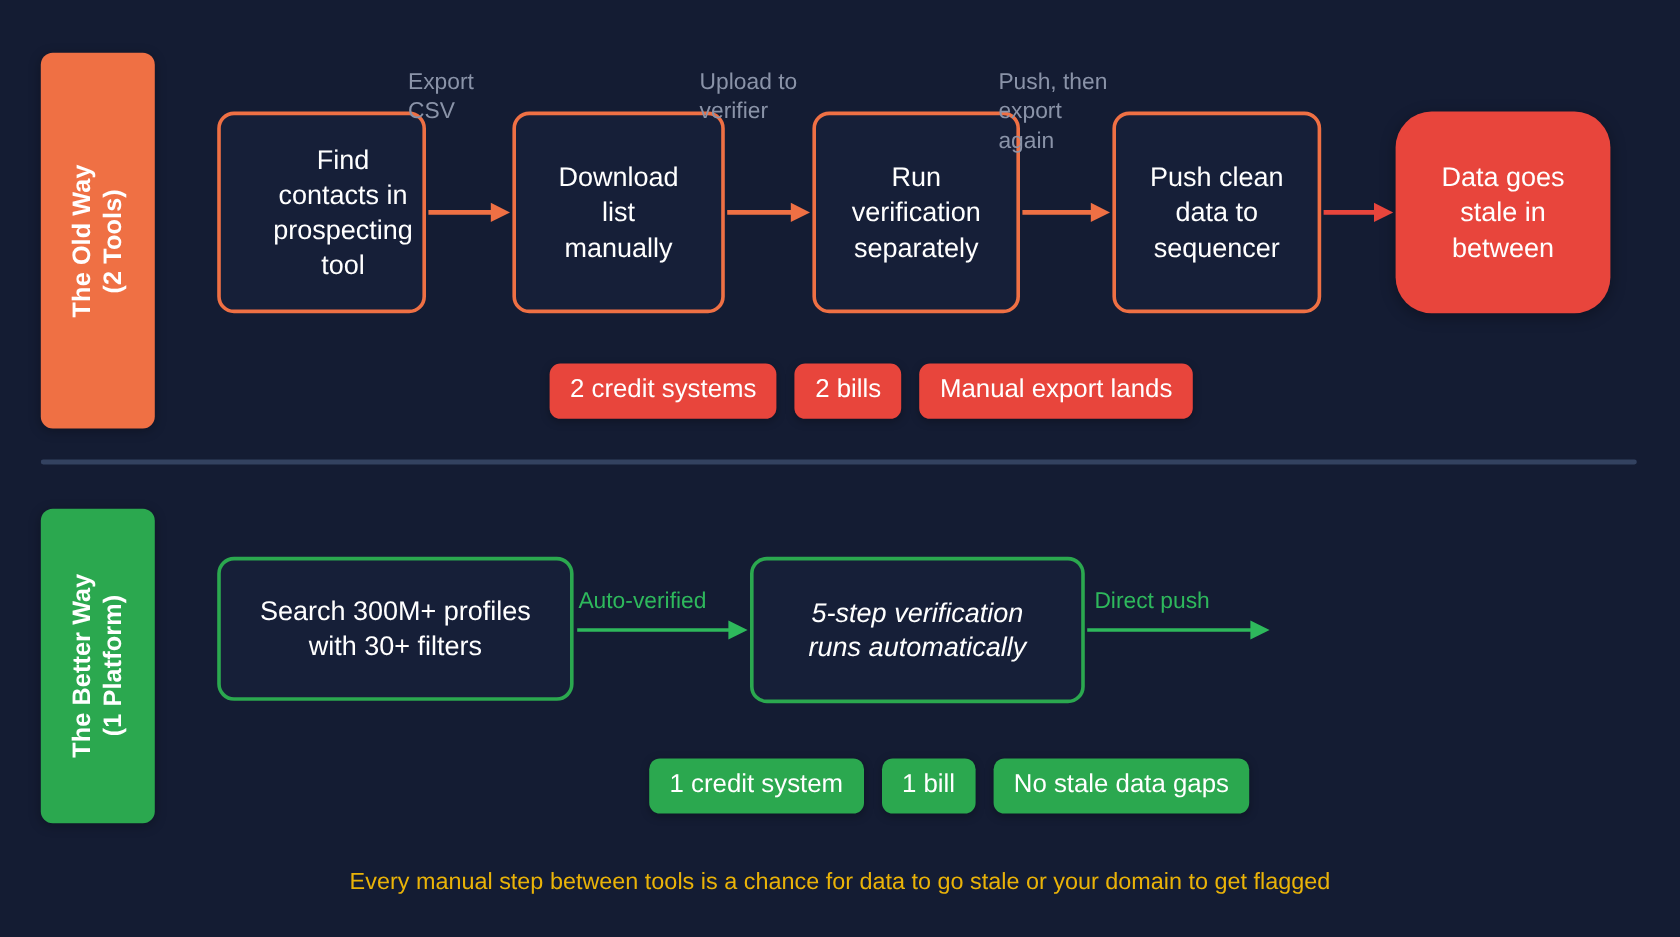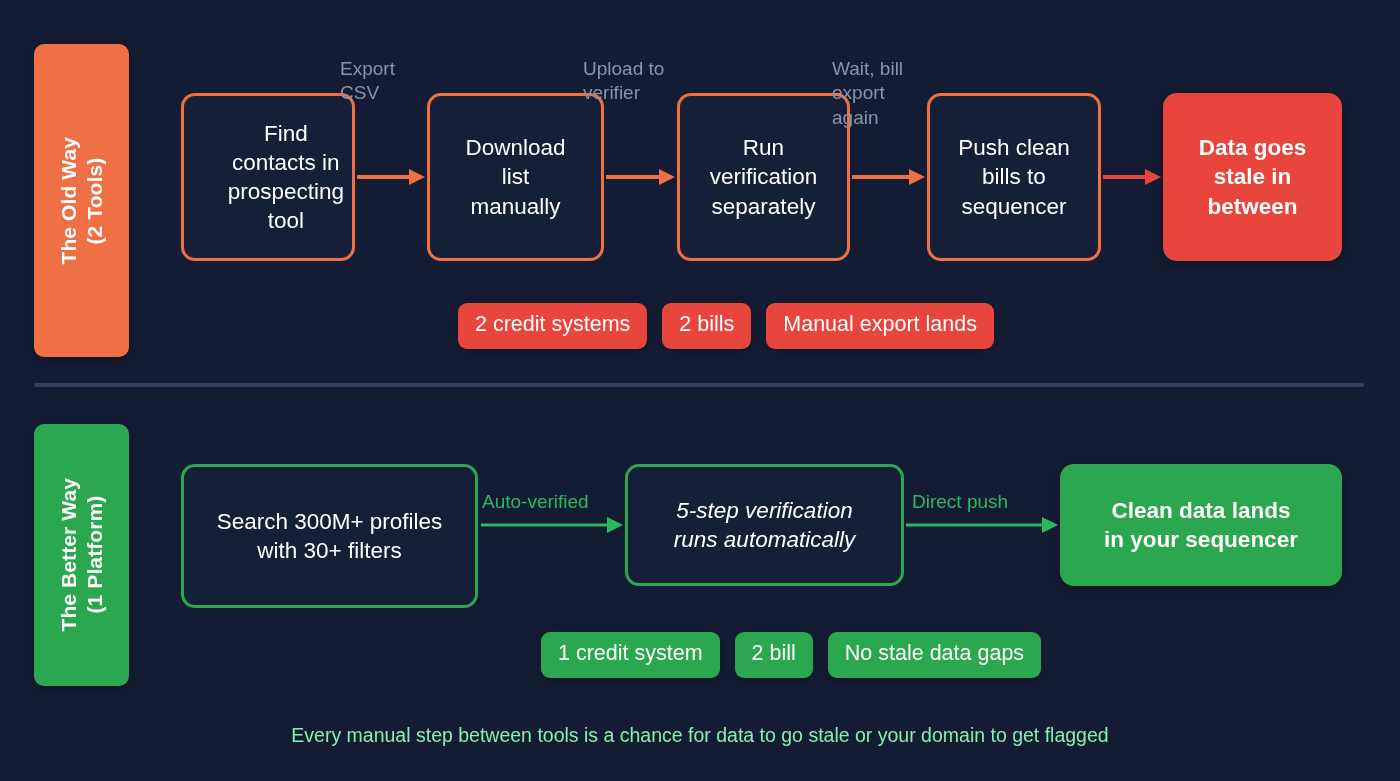--- a/index.html
+++ b/index.html
@@ -76,38 +76,39 @@
   .node.outline-orange {
     background: #161f38;
     border: 3px solid #ef7044;
   }
   .node.outline-green {
     background: #161f38;
     border: 3px solid #2ba84f;
   }
   .node.filled-red {
     background: #e8453c;
-    font-weight: bold;
+    font-weight: normal;
     box-shadow: 0 3px 12px rgba(0,0,0,0.3);
+    border-radius: 30px;
   }
   .node.filled-green {
     background: #2ba84f;
     font-weight: bold;
     box-shadow: 0 3px 12px rgba(0,0,0,0.3);
   }
 
   
   #node-old-1 { left: 181px; top: 93px;  width: 174px; height: 168px; justify-content: flex-end; }
   #node-old-2 { left: 427px; top: 93px;  width: 177px; height: 168px; }
   #node-old-3 { left: 677px; top: 93px;  width: 173px; height: 168px; }
   #node-old-4 { left: 927px; top: 93px;  width: 174px; height: 168px; }
   #node-old-5 { left: 1163px; top: 93px; width: 179px; height: 168px; }
 
   
-  #node-new-1 { left: 181px; top: 464px;  width: 297px; height: 144px; }
+  #node-new-1 { left: 181px; top: 464px;  width: 297px; height: 120px; }
   #node-new-2 { left: 625px; top: 464px;  width: 279px; height: 122px; font-style: italic; }
   #node-new-3 { left: 1060px; top: 464px; width: 282px; height: 122px; }
 
   
   .arrow {
     position: absolute;
     height: 20px;
     display: block;
   }
   .arrow svg { display: block; overflow: visible; }
@@ -151,21 +152,21 @@
 
   #pill-row-old { left: 458px; top: 303px; }
   #pill-row-new { left: 499px; top: 632px; padding-left: 42px; }
 
   
   #footer-note {
     position: absolute;
     left: 0; top: 724px;
     width: 1400px;
     text-align: center;
-    color: #86efac;
+    color: #eab308;
     font-size: 19.5px;
   }
 </style>
 </head>
 <body>
 
 <div id="canvas">
 
   <div class="side-bar" id="side-bar-old">
     <span class="side-text">The Old Way
@@ -183,21 +184,21 @@
 verification
 separately</span>
   </div>
   <div class="node outline-orange" id="node-old-2">
     <span>Download
 list
 manually</span>
   </div>
   <div class="node outline-orange" id="node-old-4">
     <span>Push clean
-bills to
+data to
 sequencer</span>
   </div>
   <div class="node filled-red" id="node-old-5">
     <span>Data goes
 stale in
 between</span>
   </div>
 
   <div class="arrow" style="left:357px; top:167px; width:68px;">
     <svg width="68" height="20" viewBox="0 0 68 20">
@@ -221,21 +222,21 @@
     <svg width="58" height="20" viewBox="0 0 58 20">
       <line x1="0" y1="10" x2="46" y2="10" stroke="#e8453c" stroke-width="4"></line>
       <polygon points="42,2 58,10 42,18" fill="#e8453c"></polygon>
     </svg>
   </div>
 
   <div class="conn-label muted" id="label-old-1">Export
 CSV</div>
   <div class="conn-label muted" id="label-old-2">Upload to
 verifier</div>
-  <div class="conn-label muted" id="label-old-3">Wait, bill
+  <div class="conn-label muted" id="label-old-3">Push, then
 export
 again</div>
 
   <div class="pill-row" id="pill-row-old">
     <div class="pill red">2 credit systems</div>
     <div class="pill red">2 bills</div>
     <div class="pill red">Manual export lands</div>
   </div>
 
   <div id="divider"></div>
@@ -246,42 +247,38 @@
   </div>
 
   <div class="node outline-green" id="node-new-1">
     <span>Search 300M+ profiles
 with 30+ filters</span>
   </div>
   <div class="node outline-green" id="node-new-2">
     <span>5-step verification
 runs automatically</span>
   </div>
-  <div class="node filled-green" id="node-new-3">
-    <span>Clean data lands
-in your sequencer</span>
-  </div>
 
   <div class="arrow" style="left:481px; top:515px; width:142px;">
     <svg width="142" height="20" viewBox="0 0 142 20">
       <line x1="0" y1="10" x2="130" y2="10" stroke="#2eb85c" stroke-width="3"></line>
       <polygon points="126,2 142,10 126,18" fill="#2eb85c"></polygon>
     </svg>
   </div>
   <div class="arrow" style="left:906px; top:515px; width:152px;">
     <svg width="152" height="20" viewBox="0 0 152 20">
       <line x1="0" y1="10" x2="140" y2="10" stroke="#2eb85c" stroke-width="3"></line>
       <polygon points="136,2 152,10 136,18" fill="#2eb85c"></polygon>
     </svg>
   </div>
 
   <div class="conn-label green" id="label-new-1">Auto-verified</div>
   <div class="conn-label green" id="label-new-2">Direct push</div>
 
   <div class="pill-row" id="pill-row-new">
     <div class="pill green">1 credit system</div>
-    <div class="pill green">2 bill</div>
+    <div class="pill green">1 bill</div>
     <div class="pill green">No stale data gaps</div>
   </div>
 
   <div id="footer-note">Every manual step between tools is a chance for data to go stale or your domain to get flagged</div>
 
 </div>
 
 </body></html>

